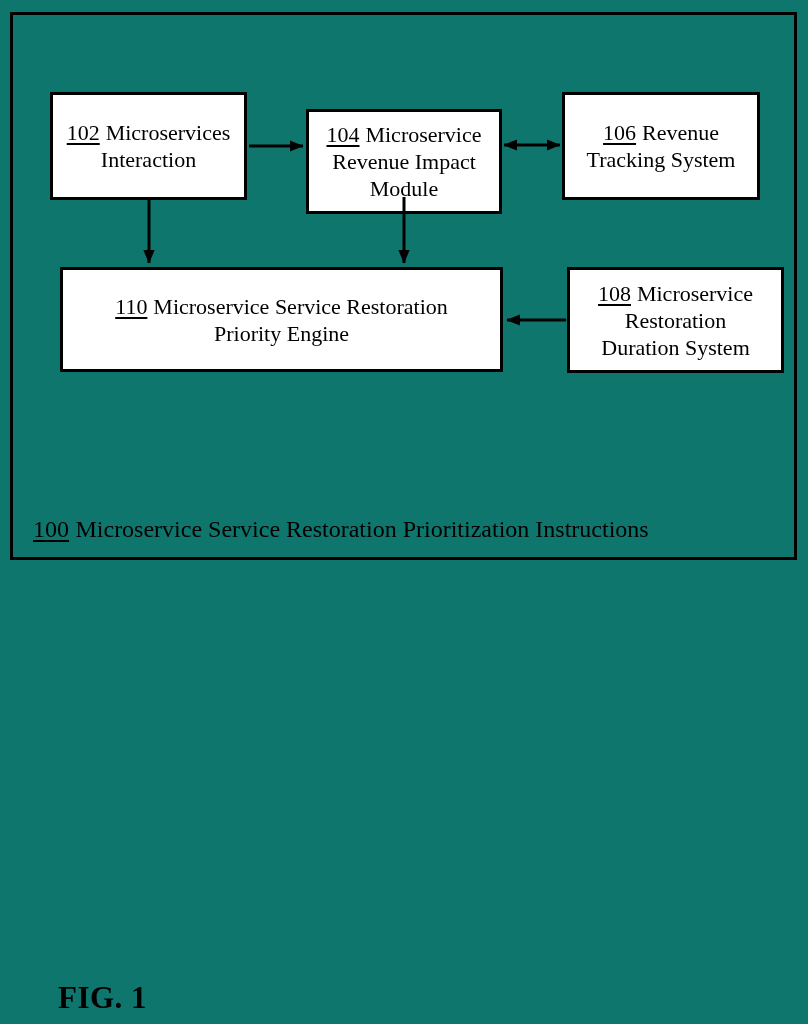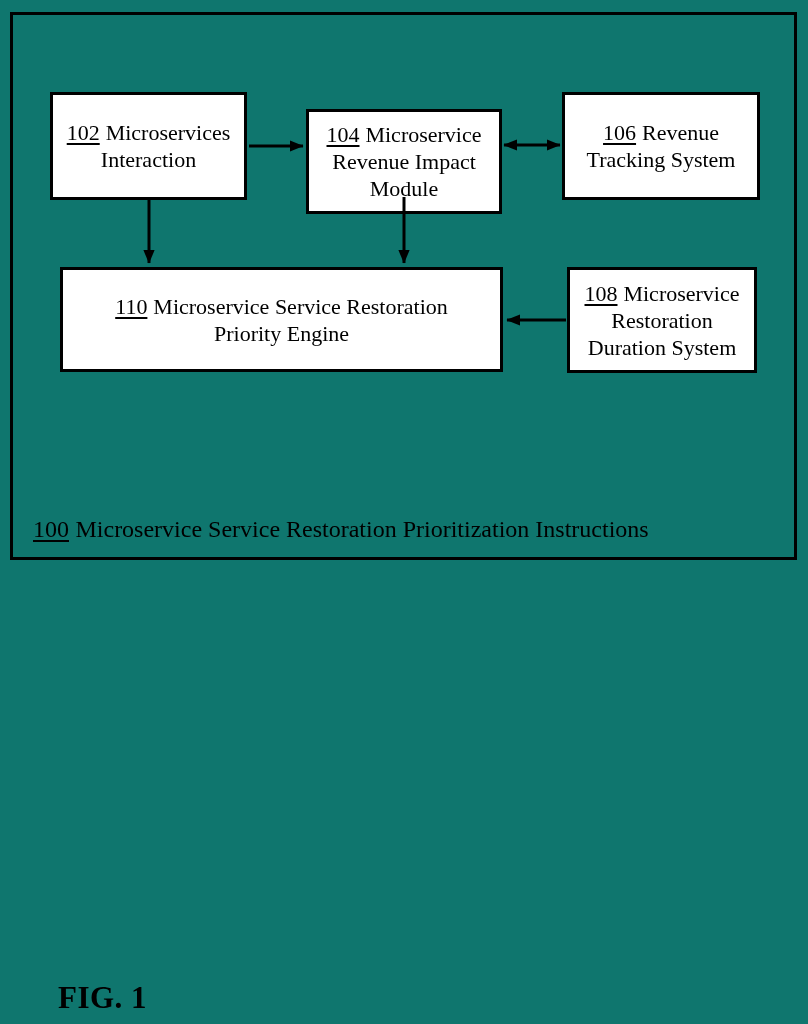--- a/index.html
+++ b/index.html
@@ -31,21 +31,21 @@
     justify-content: center;
     text-align: center;
     font-size: 22px;
     line-height: 27px;
   }
   .bline { white-space: nowrap; }
   #box102 { left: 50px;  top: 92px;  width: 197px; height: 108px; }
   #box104 { left: 306px; top: 92px;  width: 196px; height: 105px; margin-top: 17px; }
   #box106 { left: 562px; top: 92px;  width: 198px; height: 108px; }
   #box110 { left: 60px;  top: 267px; width: 443px; height: 105px; }
-  #box108 { left: 567px; top: 267px; width: 190px; height: 106px; }
+  #box108 { left: 567px; top: 267px; width: 217px; height: 106px; }
   .ref {
     text-decoration: underline;
     text-decoration-thickness: 2px;
     text-underline-offset: 3px;
     margin-right: 0.27em;
   }
   .container-label {
     position: absolute;
     left: 33px;
     top: 516px;

